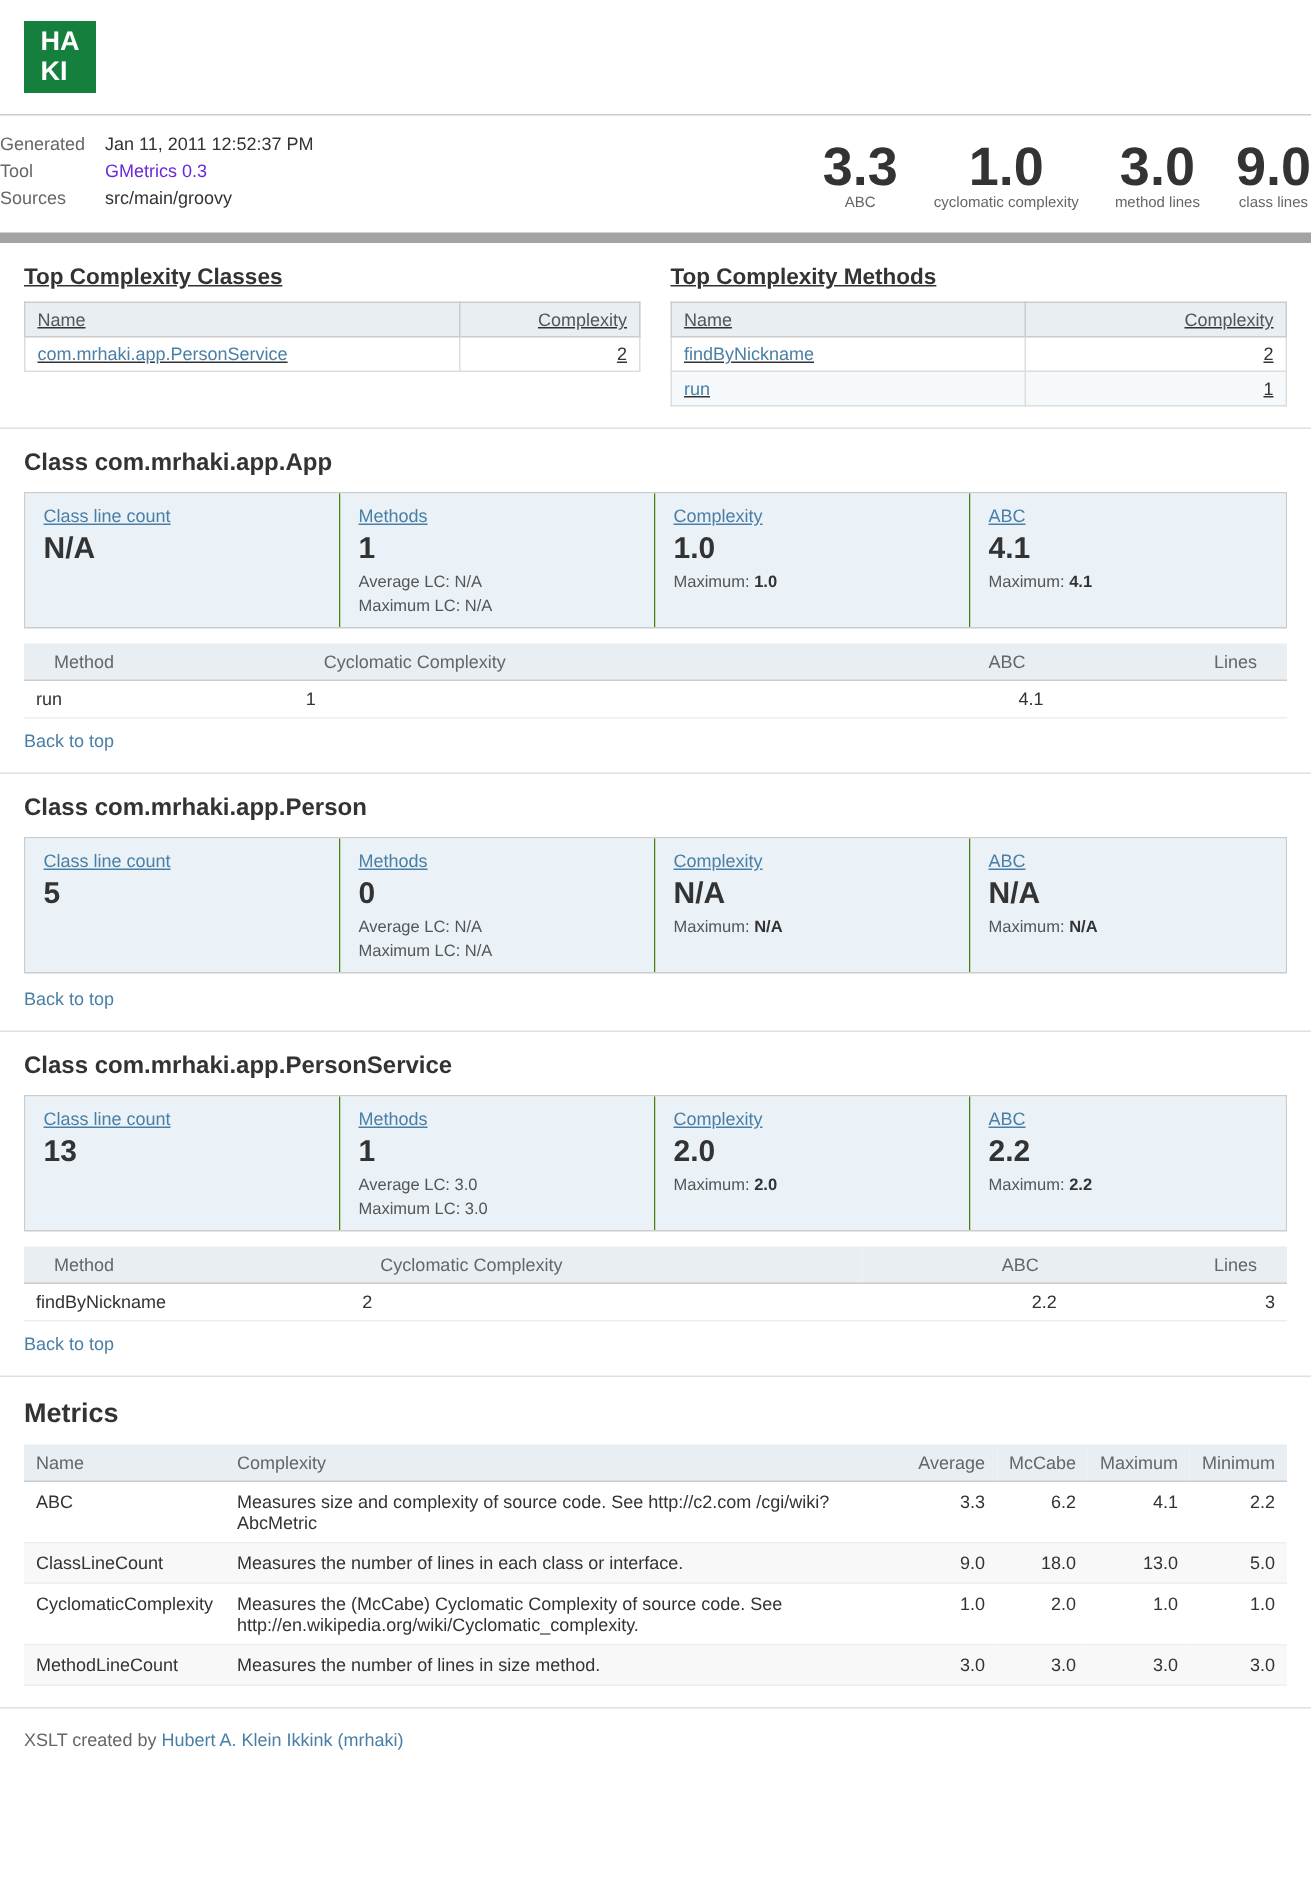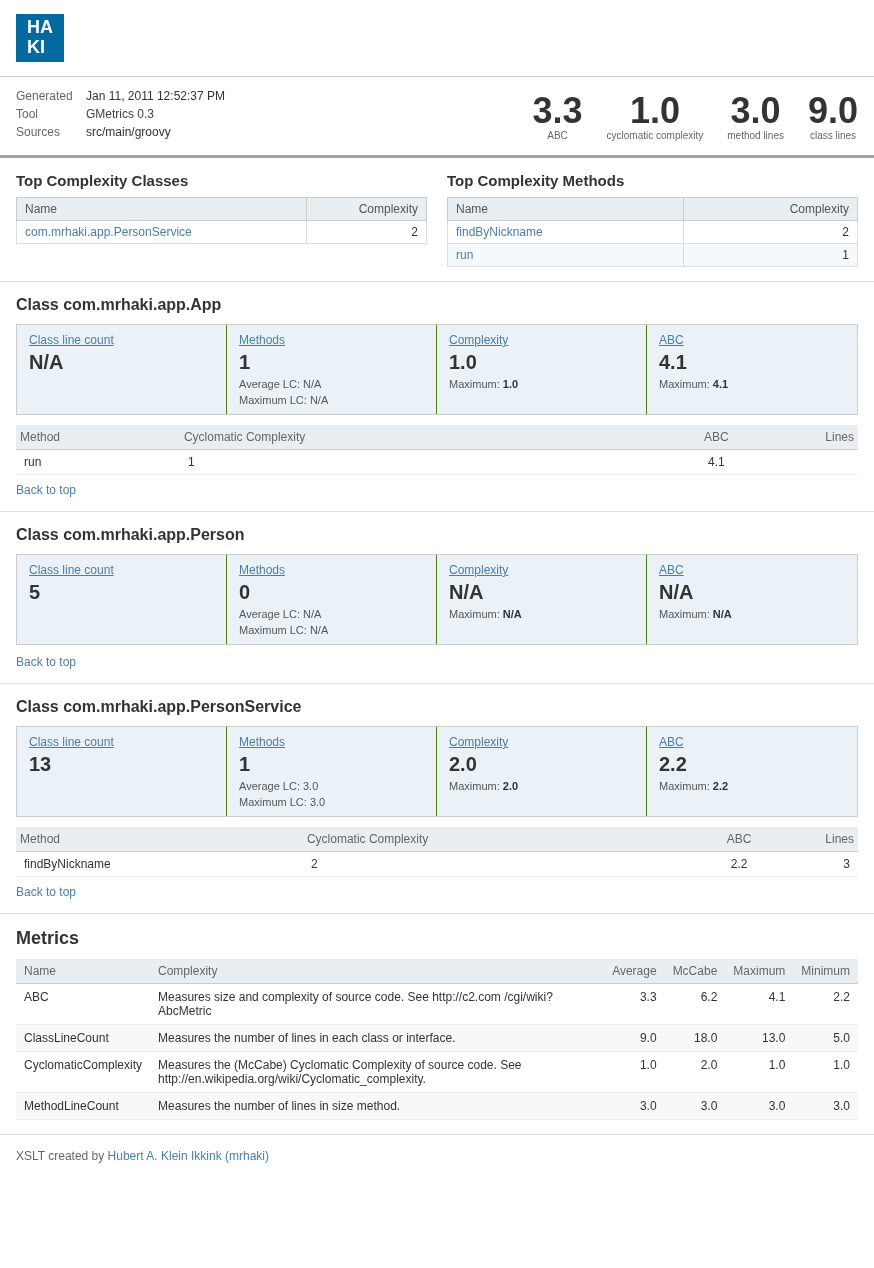--- a/index.html
+++ b/index.html
@@ -1,37 +1,37 @@
 <!DOCTYPE html>
 <html><head>
   <meta charset="utf-8">
   <style>
     * { box-sizing: border-box; margin: 0; padding: 0; }
     body { font-family: Arial, Helvetica, sans-serif; font-size: 13px; color: #333; background: #fff; width: 874px; }
 
     
     .header { display: flex; align-items: center; padding: 14px 16px 14px 16px; border-bottom: 1px solid #ccc; }
-    .logo { width: 48px; height: 48px; background: #0369a1; color: #fff; font-weight: bold; font-size: 18px; display: flex; align-items: center; justify-content: center; margin-right: 16px; line-height: 1.1; }
+    .logo { width: 48px; height: 48px; background: #15803d; color: #fff; font-weight: bold; font-size: 18px; display: flex; align-items: center; justify-content: center; margin-right: 16px; line-height: 1.1; }
     .title { font-size: 30px; font-weight: bold; color: #333; }
 
     
-    .meta-section { display: flex; padding: 12px 16px; border-bottom: 3px solid #a3a3a3; align-items: flex-start; }
+    .meta-section { display: flex; padding: 12px 0; border-bottom: 7px solid #a3a3a3; align-items: flex-start; }
     .meta-left { flex: 1; }
     .meta-row { display: flex; margin-bottom: 4px; }
     .meta-label { width: 70px; color: #666; font-size: 12px; }
     .meta-value { font-size: 12px; color: #333; }
-    .meta-link { color: #404040; text-decoration: none; font-size: 12px; }
+    .meta-link { color: #6d28d9; text-decoration: none; font-size: 12px; }
     .meta-right { display: flex; gap: 24px; align-items: flex-start; padding-top: 4px; }
     .metric-big { text-align: center; }
     .metric-big .number { font-size: 36px; font-weight: bold; color: #333; line-height: 1; }
     .metric-big .label { font-size: 10px; color: #666; text-align: center; line-height: 1.3; }
     .section-title { font-size: 18px; font-weight: bold; margin-bottom: 10px; color: #333; }
 
     
-    .top-tables { display: flex; gap: 20px; padding: 14px 16px; border-bottom: 1px solid #e0e0e0; }
+    .top-tables { display: flex; gap: 20px; padding: 14px 16px; border-bottom: 1px solid #e0e0e0; text-decoration: underline; }
     .top-table { flex: 1; }
     .top-table-title { font-size: 15px; font-weight: bold; margin-bottom: 8px; color: #333; }
     .tbl { width: 100%; border-collapse: collapse; }
     .tbl th { background: #e8eef2; color: #555; font-weight: normal; font-size: 12px; padding: 4px 8px; text-align: left; border: 1px solid #ccc; }
     .tbl td { padding: 4px 8px; border: 1px solid #ddd; font-size: 12px; }
     .tbl tr:nth-child(even) td { background: #f5f9fb; }
     .tbl tr:nth-child(odd) td { background: #fff; }
     .tbl td a { color: #4a7fa5; text-decoration: none; }
     .tbl th.right, .tbl td.right { text-align: right; }
 
@@ -43,21 +43,21 @@
     .stat-cards { display: grid; grid-template-columns: 1fr 1fr 1fr 1fr; border: 1px solid #ccc; margin-bottom: 10px; }
     .stat-card { padding: 8px 12px; border-right: 1px solid #4d7c0f; background: #eaf2f8; }
     .stat-card:last-child { border-right: none; }
     .stat-card-title { color: #4a7fa5; font-size: 12px; text-decoration: underline; cursor: pointer; display: block; margin-bottom: 4px; }
     .stat-card-value { font-size: 20px; font-weight: bold; color: #333; }
     .stat-card-sub { font-size: 11px; color: #555; margin-top: 4px; }
     .stat-card-sub span { color: #333; font-weight: bold; }
 
     
     .method-tbl { width: 100%; border-collapse: collapse; margin-bottom: 8px; }
-    .method-tbl th { background: #e8eef2; color: #666; font-weight: normal; font-size: 12px; padding: 5px 4px; text-align: left; border-bottom: 1px solid #ccc; }
+    .method-tbl th { background: #e8eef2; color: #666; font-weight: normal; font-size: 12px; padding: 5px 20px; text-align: left; border-bottom: 1px solid #ccc; }
     .method-tbl td { padding: 5px 8px; font-size: 12px; border-bottom: 1px solid #eee; }
     .method-tbl .col-abc { text-align: right; }
     .method-tbl .col-lines { text-align: right; }
     .back-link { color: #4a7fa5; font-size: 12px; text-decoration: none; display: block; margin-bottom: 6px; }
 
     
     .metrics-section { padding: 14px 16px; border-bottom: 1px solid #e0e0e0; }
     .metrics-tbl { width: 100%; border-collapse: collapse; }
     .metrics-tbl th { background: #e8eef2; color: #666; font-weight: normal; font-size: 12px; padding: 5px 8px; text-align: left; border-bottom: 1px solid #ccc; }
     .metrics-tbl th.num { text-align: right; }

